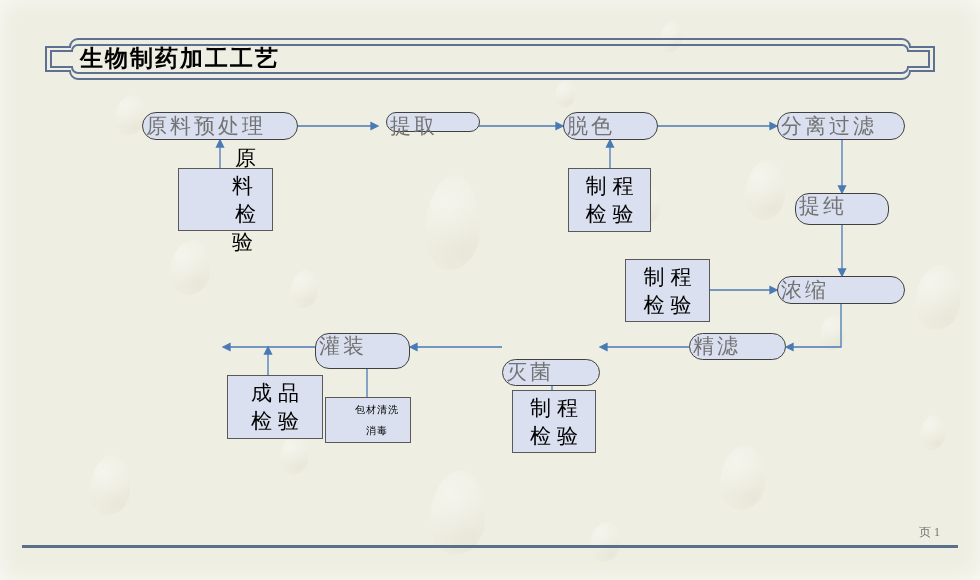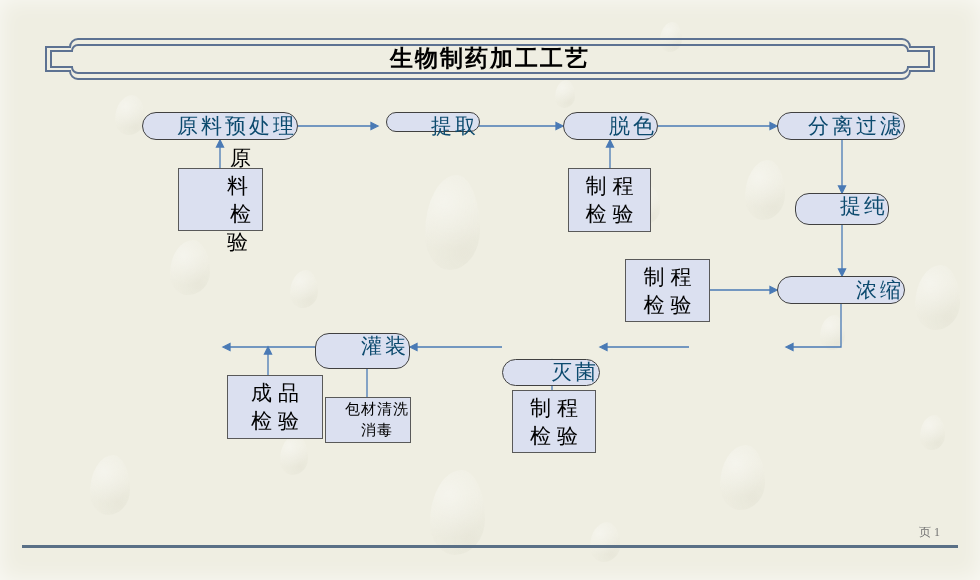--- a/index.html
+++ b/index.html
@@ -15,37 +15,37 @@
     border-radius:58% 42% 55% 45% / 62% 58% 42% 38%;
     background:
       radial-gradient(circle at 34% 28%, rgba(255,255,255,.8), rgba(240,239,228,.05) 62%),
       radial-gradient(circle at 72% 82%, rgba(198,196,176,.38), rgba(240,239,228,0) 58%);
     opacity:.45;
   }
   
   .title-area{position:absolute;left:0;top:0;width:980px;height:95px;}
   .title-text{
     position:absolute;left:80px;right:80px;top:38px;height:42px;
-    line-height:42px;text-align:center;font-weight:bold;font-size:23px;
+    line-height:42px;text-align:left;font-weight:bold;font-size:23px;
     letter-spacing:2px;color:#000;
   }
   
   .stadium{
     position:absolute;background:#dbe0f0;border:1.2px solid #404040;
-    border-radius:14px;text-align:right;font-size:21px;color:#0c4a6e;
+    border-radius:14px;text-align:left;font-size:21px;color:#737373;
     letter-spacing:3px;text-indent:3px;box-sizing:border-box;
   }
   .inspect{
     position:absolute;background:#dbe0f0;border:1.5px solid #595959;
     text-align:center;font-size:21px;color:#000;letter-spacing:6px;
     text-indent:6px;box-sizing:border-box;
     display:flex;flex-direction:column;justify-content:center;
   }
   .inspect span{display:block;line-height:28px;}
-  .inspect.small{font-size:15px;letter-spacing:1px;text-indent:1px;padding-left:17px;}
+  .inspect.small{font-size:10px;letter-spacing:1px;text-indent:1px;padding-left:17px;}
   .inspect.small span{line-height:21px;}
   svg.overlay{position:absolute;left:0;top:0;pointer-events:none;}
   
   .footer-line{position:absolute;left:22px;top:545px;width:936px;height:3px;background:#5a7086;}
   .page-label{position:absolute;right:40px;top:524px;font-size:12px;color:#737373;}
 </style>
 </head>
 <body>
 
 <div class="slide">
@@ -132,24 +132,25 @@
       <polygon points="552,360 548.5,367 555.5,367"></polygon>
     </g>
   </svg>
 
   <div class="stadium" style="left:142px;top:112px;width:156px;height:28px;line-height:26px;">原料预处理</div>
   <div class="stadium" style="left:386px;top:112px;width:94px;height:20px;line-height:26px;">提取</div>
   <div class="stadium" style="left:563px;top:112px;width:95px;height:28px;line-height:26px;">脱色</div>
   <div class="stadium" style="left:777px;top:112px;width:128px;height:28px;line-height:26px;">分离过滤</div>
   <div class="stadium" style="left:795px;top:193px;width:94px;height:32px;line-height:25px;">提纯</div>
   <div class="stadium" style="left:777px;top:276px;width:128px;height:28px;line-height:26px;">浓缩</div>
+  <div class="stadium" style="left:689px;top:333px;width:97px;height:27px;line-height:25px;">精滤</div>
   <div class="stadium" style="left:502px;top:333px;width:98px;height:27px;line-height:25px;margin-top:26px;">灭菌</div>
   <div class="stadium" style="left:315px;top:333px;width:95px;height:36px;line-height:25px;">灌装</div>
 
-  <div class="inspect" style="left:178px;top:168px;width:85px;height:63px;padding-left:40px;">
+  <div class="inspect" style="left:178px;top:168px;width:95px;height:63px;padding-left:40px;">
     <span>原料</span>
     <span>检验</span>
   </div>
   <div class="inspect" style="left:568px;top:168px;width:83px;height:64px;">
     <span>制程</span>
     <span>检验</span>
   </div>
   <div class="inspect" style="left:625px;top:259px;width:85px;height:63px;">
     <span>制程</span>
     <span>检验</span>

